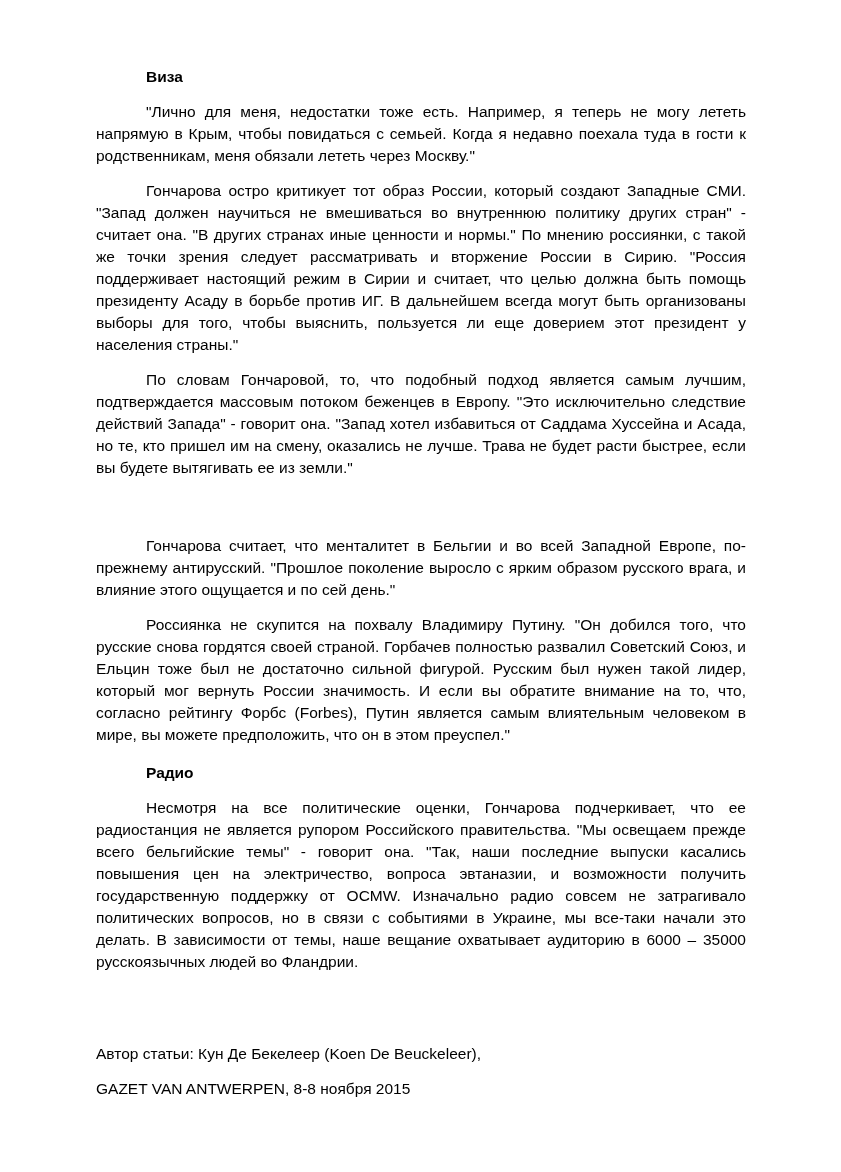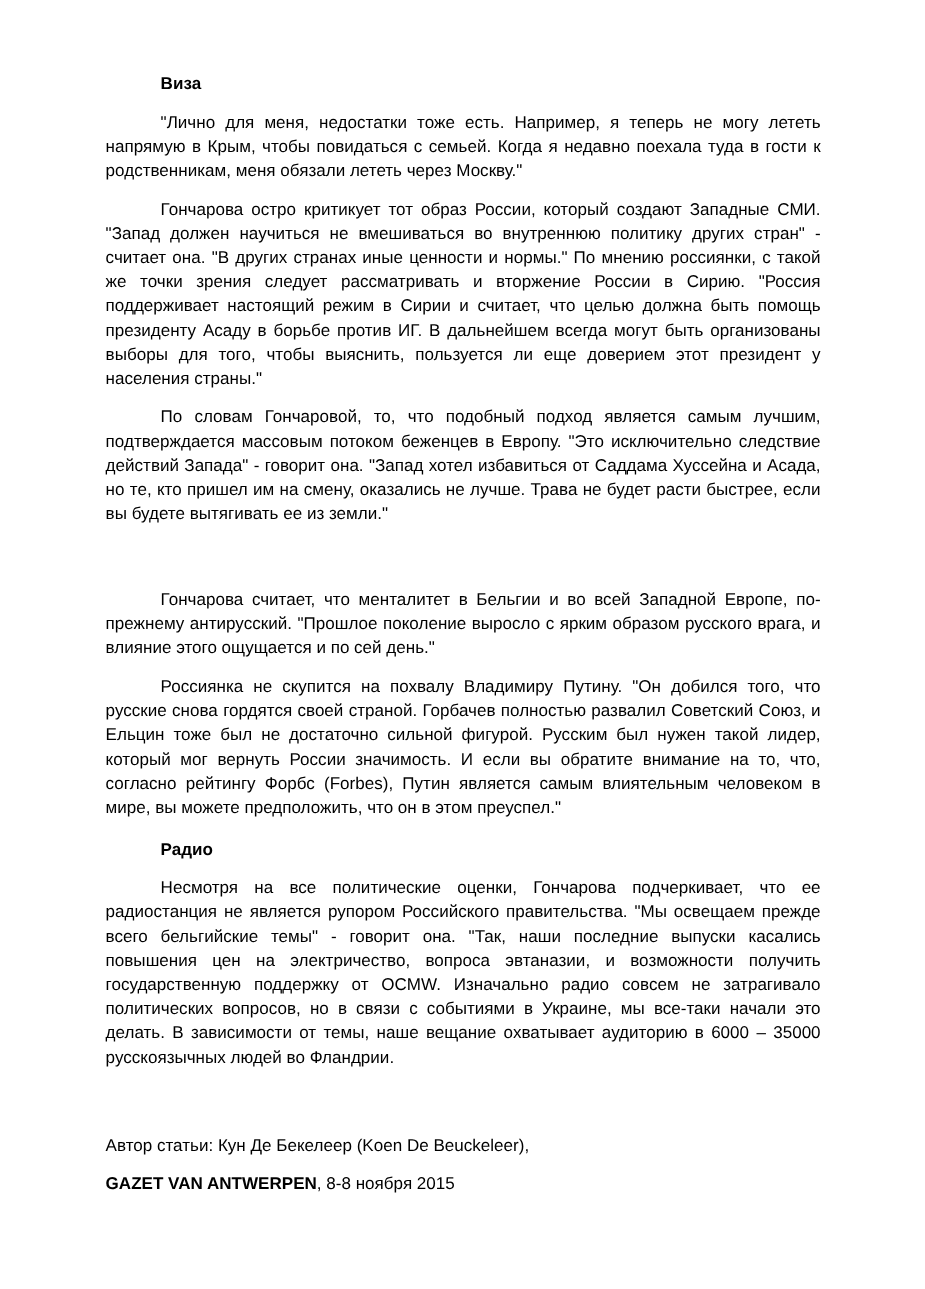--- a/index.html
+++ b/index.html
@@ -34,26 +34,26 @@
   .para {
     margin: 0 0 13px 0;
     font-size: 15.5px;
     line-height: 22px;
     text-align: justify;
     text-indent: 50px;
   }
   .spacer-a { height: 43px; }
   .spacer-b { height: 45px; }
   .meta {
-    margin: 0 0 13px 0;
+    margin: 12px 0 13px 0;
     font-size: 15.5px;
     line-height: 22px;
     text-align: left;
   }
-  .meta b { font-weight: bold; }
+  .meta b { font-weight: normal; }
 </style>
 </head>
 <body>
 
 <div class="page">
 
   <p class="heading">Виза</p>
 
   <p class="para">"Лично для меня, недостатки тоже есть. Например, я теперь не могу лететь напрямую в Крым, чтобы повидаться с семьей. Когда я недавно поехала туда в гости к родственникам, меня обязали лететь через Москву."</p>
 

